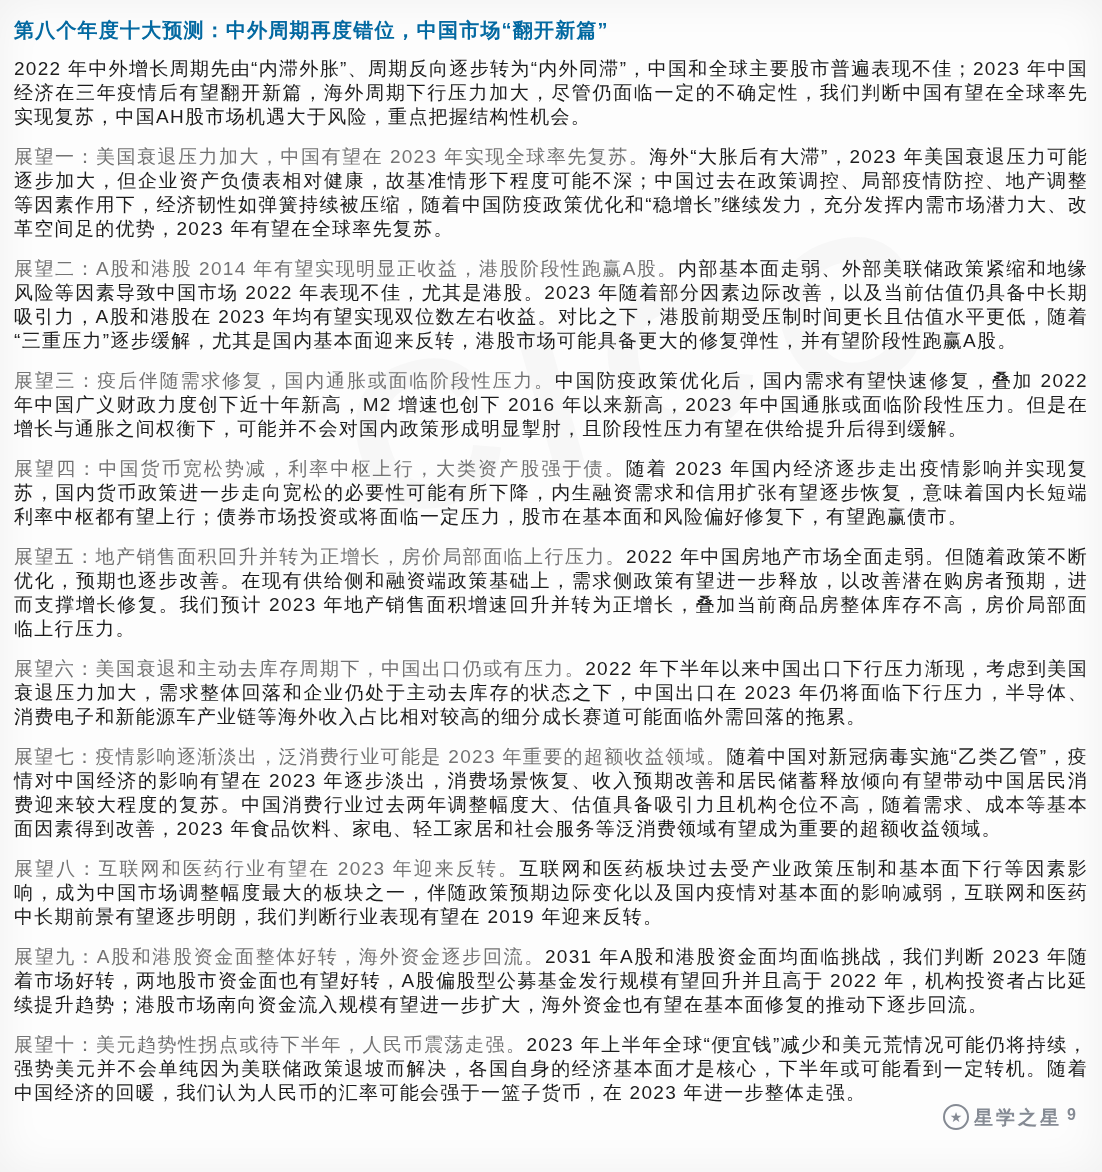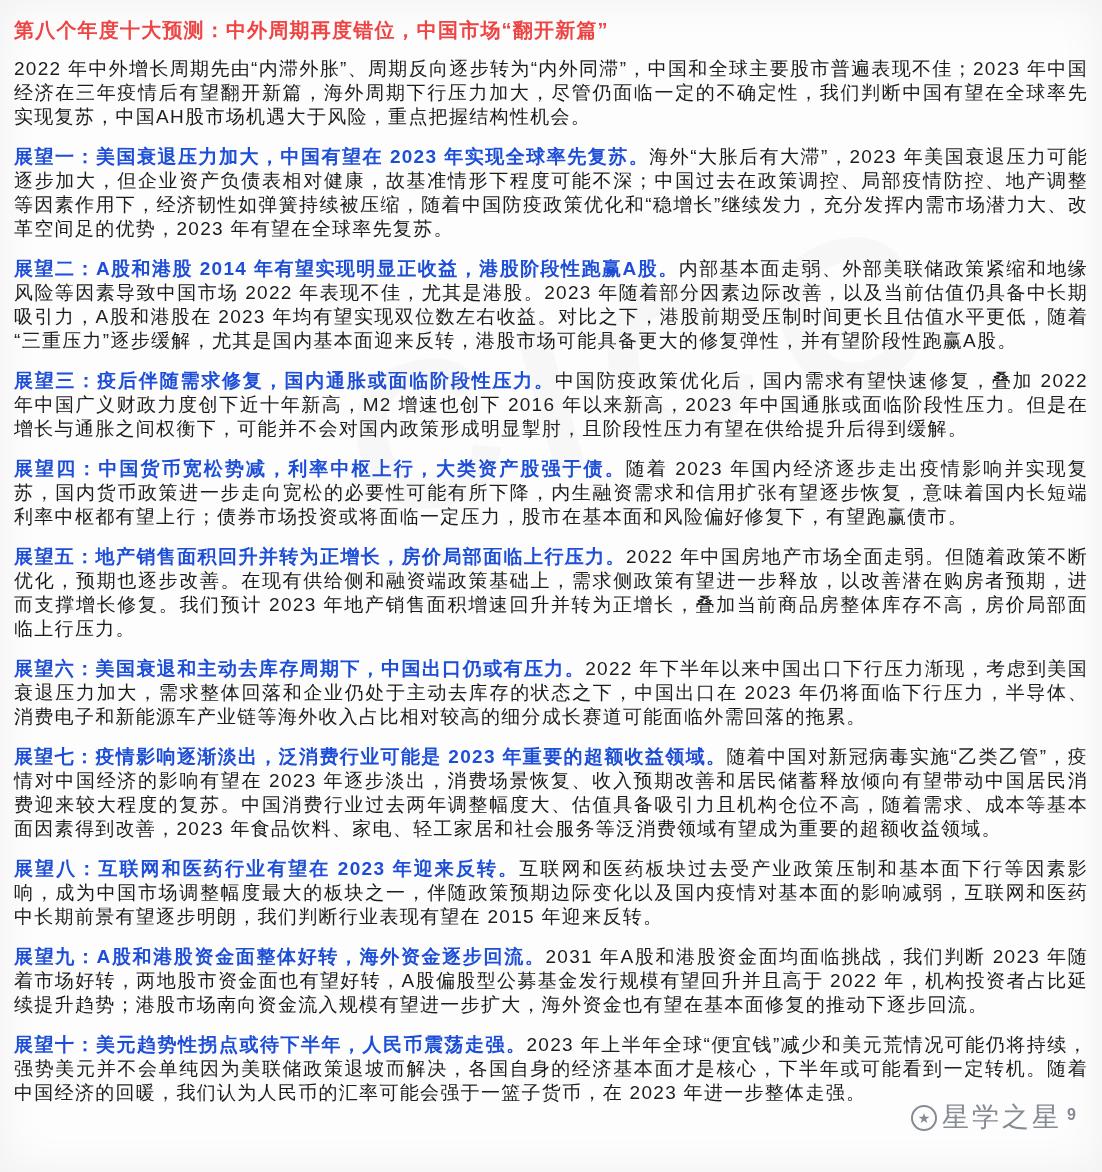--- a/index.html
+++ b/index.html
@@ -12,32 +12,32 @@
     padding:16px 14px 0 14px;
     background:#fdfdfd;
     box-shadow:inset 0 0 45px rgba(0,0,0,0.055);
     overflow:hidden;
   }
   .doc-title{
     margin:2px 0 15px 0;
     font-size:20px;
     line-height:24px;
     font-weight:bold;
-    color:#ef4444;
+    color:#0369a1;
     letter-spacing:1.2px;
   }
   .para{
     margin:0 0 16px 0;
     font-size:19px;
     line-height:24px;
     letter-spacing:1.3px;
     text-align:justify;
     color:#1c1c1c;
   }
-  .para .lead{font-weight:bold;color:#1d4ed8;}
+  .para .lead{font-weight:normal;color:#737373;}
   .bg-mark{
     position:absolute;
     top:250px;left:340px;
     font-size:210px;
     font-weight:bold;
     letter-spacing:26px;
     color:rgba(110,115,125,0.045);
     transform:rotate(-16deg);
     pointer-events:none;
     user-select:none;
@@ -53,22 +53,22 @@
   .channel-watermark .logo{
     width:26px;height:26px;
     border:2px solid #7b818b;
     border-radius:50%;
     display:flex;align-items:center;justify-content:center;
     font-size:14px;line-height:1;
     color:#7b818b;
     box-sizing:border-box;
   }
   .channel-watermark .wm-text{
-    font-size:27px;
-    font-weight:400;
+    font-size:19px;
+    font-weight:700;
     letter-spacing:3px;
     line-height:1;
   }
   .channel-watermark .wm-badge{
     font-size:16px;
     font-weight:600;
     align-self:flex-start;
     margin-top:2px;
   }
 </style>
@@ -107,21 +107,21 @@
 
   <p class="para">
     <span class="lead">展望六：美国衰退和主动去库存周期下，中国出口仍或有压力。</span><span>2022 年下半年以来中国出口下行压力渐现，考虑到美国衰退压力加大，需求整体回落和企业仍处于主动去库存的状态之下，中国出口在 2023 年仍将面临下行压力，半导体、消费电子和新能源车产业链等海外收入占比相对较高的细分成长赛道可能面临外需回落的拖累。</span>
   </p>
 
   <p class="para">
     <span class="lead">展望七：疫情影响逐渐淡出，泛消费行业可能是 2023 年重要的超额收益领域。</span><span>随着中国对新冠病毒实施“乙类乙管”，疫情对中国经济的影响有望在 2023 年逐步淡出，消费场景恢复、收入预期改善和居民储蓄释放倾向有望带动中国居民消费迎来较大程度的复苏。中国消费行业过去两年调整幅度大、估值具备吸引力且机构仓位不高，随着需求、成本等基本面因素得到改善，2023 年食品饮料、家电、轻工家居和社会服务等泛消费领域有望成为重要的超额收益领域。</span>
   </p>
 
   <p class="para">
-    <span class="lead">展望八：互联网和医药行业有望在 2023 年迎来反转。</span><span>互联网和医药板块过去受产业政策压制和基本面下行等因素影响，成为中国市场调整幅度最大的板块之一，伴随政策预期边际变化以及国内疫情对基本面的影响减弱，互联网和医药中长期前景有望逐步明朗，我们判断行业表现有望在 2015 年迎来反转。</span>
+    <span class="lead">展望八：互联网和医药行业有望在 2023 年迎来反转。</span><span>互联网和医药板块过去受产业政策压制和基本面下行等因素影响，成为中国市场调整幅度最大的板块之一，伴随政策预期边际变化以及国内疫情对基本面的影响减弱，互联网和医药中长期前景有望逐步明朗，我们判断行业表现有望在 2019 年迎来反转。</span>
   </p>
 
   <p class="para">
     <span class="lead">展望九：A股和港股资金面整体好转，海外资金逐步回流。</span><span>2031 年A股和港股资金面均面临挑战，我们判断 2023 年随着市场好转，两地股市资金面也有望好转，A股偏股型公募基金发行规模有望回升并且高于 2022 年，机构投资者占比延续提升趋势；港股市场南向资金流入规模有望进一步扩大，海外资金也有望在基本面修复的推动下逐步回流。</span>
   </p>
 
   <p class="para">
     <span class="lead">展望十：美元趋势性拐点或待下半年，人民币震荡走强。</span><span>2023 年上半年全球“便宜钱”减少和美元荒情况可能仍将持续，强势美元并不会单纯因为美联储政策退坡而解决，各国自身的经济基本面才是核心，下半年或可能看到一定转机。随着中国经济的回暖，我们认为人民币的汇率可能会强于一篮子货币，在 2023 年进一步整体走强。</span>
   </p>
 

